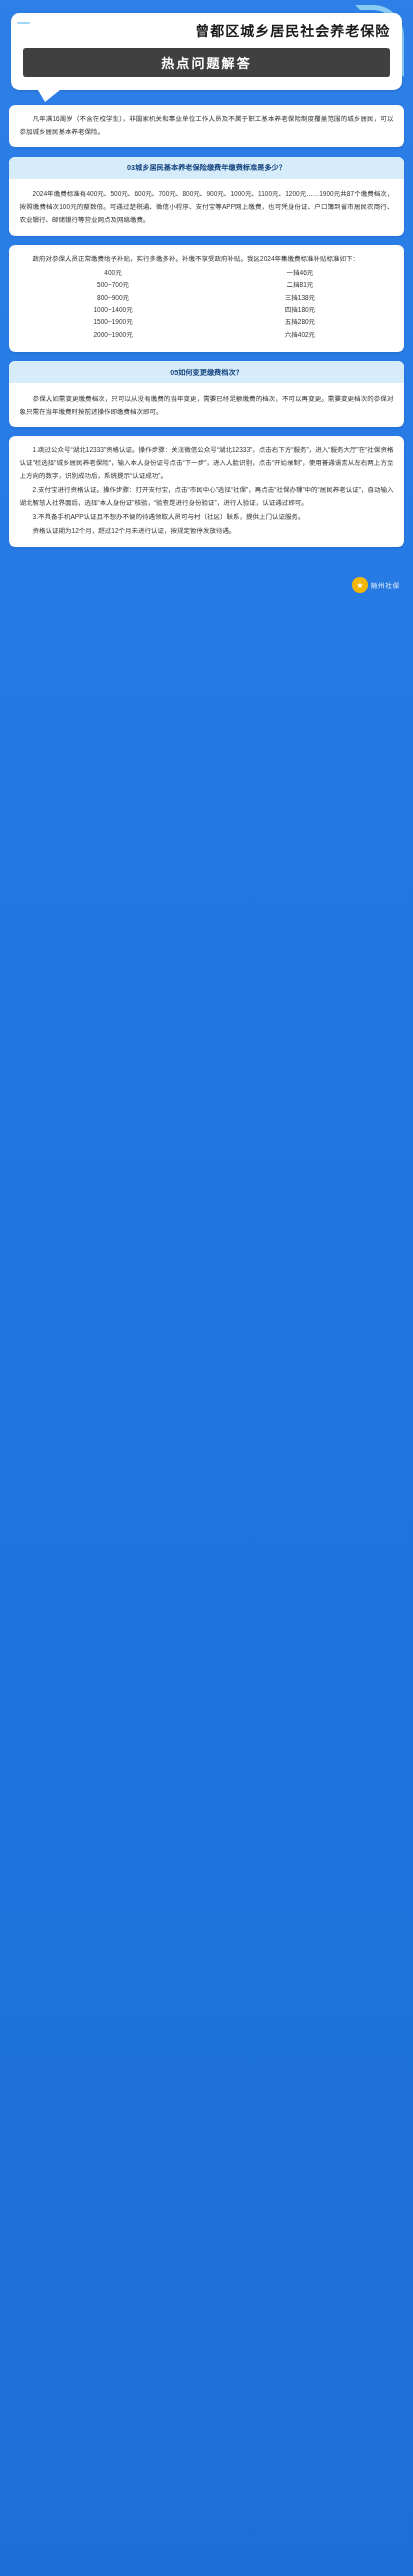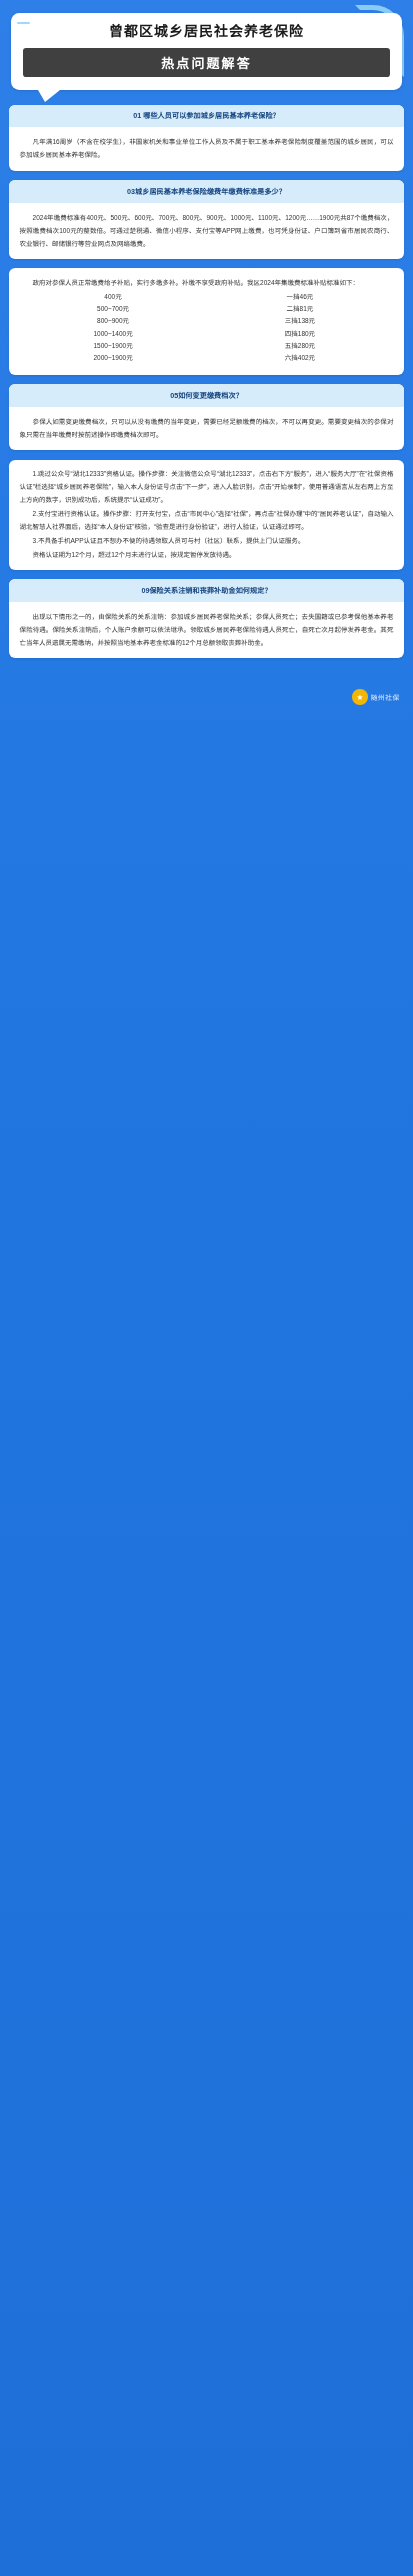--- a/index.html
+++ b/index.html
@@ -41,21 +41,21 @@
     left: 27px;
     bottom: -11.4px;
     width: 0;
     height: 0;
     border-left: 7.2px solid transparent;
     border-right: 15.5px solid transparent;
     border-top: 12.4px solid #ffffff;
   }
   .title-main {
     display: block;
-    text-align: center;
+    text-align: right;
     font-size: 14px;
     font-weight: bold;
     letter-spacing: 1px;
     color: #1b1b1b;
     line-height: 1.3;
     font-family: "Liberation Serif", "DejaVu Serif", serif;
   }
   .title-sub-band {
     margin-top: 7.2px;
     background: #404040;
@@ -183,21 +183,20 @@
     <div class="speech">
       <div class="deco-line"></div>
       <span class="title-main">曾都区城乡居民社会养老保险</span>
       <div class="title-sub-band">
         <span class="title-sub">热点问题解答</span>
       </div>
     </div>
   </div>
 
   <div class="card">
-    <div class="card-q">01 哪些人员可以参加城乡居民基本养老保险？</div>
     <div class="card-body">
       <p>凡年满16周岁（不含在校学生），非国家机关和事业单位工作人员及不属于职工基本养老保险制度覆盖范围的城乡居民，可以参加城乡居民基本养老保险。</p>
     </div>
   </div>
 
 
   <div class="card">
     <div class="card-q">03城乡居民基本养老保险缴费年缴费标准是多少？</div>
     <div class="card-body">
       <p>2024年缴费标准有400元、500元、600元、700元、800元、900元、1000元、1100元、1200元……1900元共87个缴费档次，按照缴费档次100元的整数倍。可通过楚税通、微信小程序、支付宝等APP网上缴费，也可凭身份证、户口簿到省市居民农商行、农业银行、邮储银行等营业网点及网络缴费。</p>
@@ -249,26 +248,20 @@
 
   <div class="card">
     <div class="card-body">
       <p>1.跳过公众号“湖北12333”资格认证。操作步骤：关注微信公众号“湖北12333”，点击右下方“服务”，进入“服务大厅”在“社保资格认证”栏选择“城乡居民养老保险”，输入本人身份证号点击“下一步”，进入人脸识别，点击“开始录制”，使用普通语言从左右两上方至上方向的数字，识别成功后，系统提示“认证成功”。</p>
       <p>2.支付宝进行资格认证。操作步骤：打开支付宝，点击“市民中心”选择“社保”，再点击“社保办理”中的“居民养老认证”，自动输入湖北智慧人社界面后，选择“本人身份证”核验，“验查是进行身份验证”，进行人验证，认证通过即可。</p>
       <p>3.不具备手机APP认证且不想办不便的待遇领取人员可与村（社区）联系，提供上门认证服务。</p>
       <p>资格认证期为12个月，超过12个月未进行认证，按规定暂停发放待遇。</p>
     </div>
   </div>
 
-  <div class="card">
-    <div class="card-q">09保险关系注销和丧葬补助金如何规定？</div>
-    <div class="card-body">
-      <p>出现以下情形之一的，由保险关系的关系注销：参加城乡居民养老保险关系；参保人员死亡；去失国籍或已参考保他基本养老保险待遇。保险关系注销后，个人账户余额可以依法继承。领取城乡居民养老保险待遇人员死亡，自死亡次月起停发养老金。其死亡当年人员遗属无需缴纳，并按照当地基本养老金标准的12个月总额领取丧葬补助金。</p>
-    </div>
-  </div>
 
   <div class="footer">
     <div class="footer-badge">
       <span class="badge-circle">★</span>
       <span class="badge-text">随州社保</span>
     </div>
   </div>
 
 </div>
 

